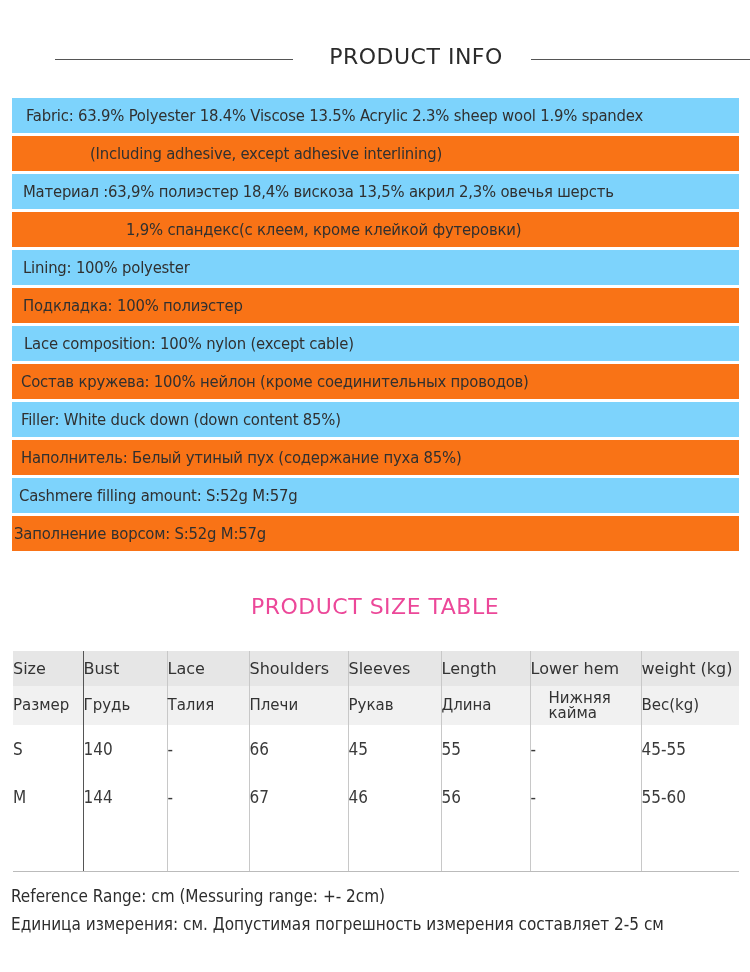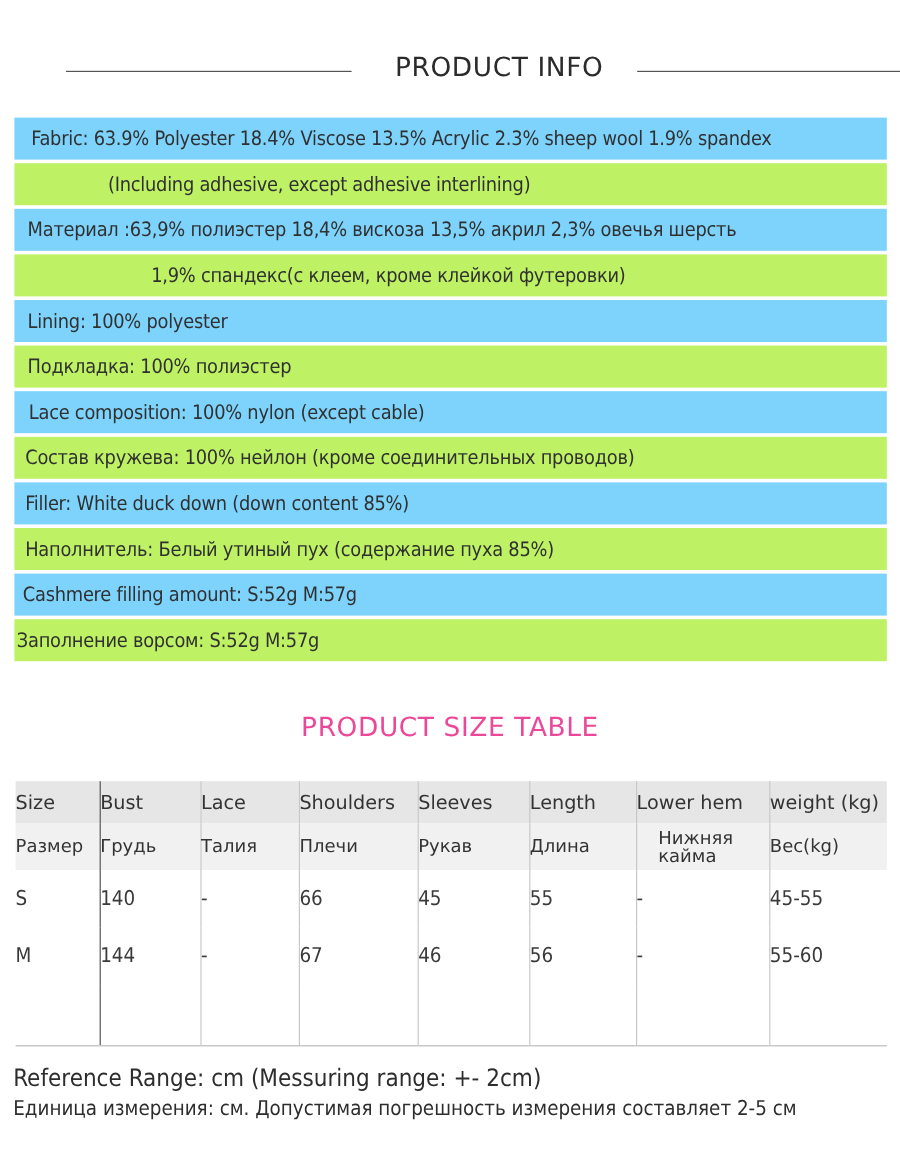--- a/index.html
+++ b/index.html
@@ -5,31 +5,31 @@
   html, body { margin: 0; padding: 0; background: #ffffff; }
   body { width: 750px; height: 972px; position: relative; overflow: hidden; font-family: "DejaVu Sans Condensed", "DejaVu Sans", sans-serif; color: #2a2a2a; }
   .title-wrap { position: absolute; left: 0; top: 40px; width: 660px; height: 40px; margin-left: 41px; }
   .title-line { position: absolute; top: 19px; height: 1px; background: #555; }
   .title-line.left { left: 14px; width: 238px; }
   .title-line.right { left: 490px; width: 246px; }
   .title { position: absolute; left: 0; width: 750px; top: 4px; text-align: center; font-family: "DejaVu Sans", sans-serif; font-size: 22px; letter-spacing: 0.5px; color: #2b2b2b; font-weight: normal; }
   .info-list { position: absolute; left: 12px; top: 98px; width: 727px; }
   .info-row { height: 35px; margin-bottom: 3px; display: flex; align-items: center; font-size: 16.5px; color: #303030; white-space: nowrap; overflow: hidden; font-family: "DejaVu Sans Condensed", "DejaVu Sans", sans-serif; letter-spacing: -0.2px; }
   .info-row.dark { background: #7dd3fc; }
-  .info-row.light { background: #bef264; }
+  .info-row.light { background: #f97316; }
   .size-title { position: absolute; left: 0; top: 594px; width: 750px; text-align: center; font-family: "DejaVu Sans", sans-serif; font-size: 22px; letter-spacing: 0.5px; color: #ec4899; }
   table.size-table { position: absolute; left: 13px; top: 651px; width: 726px; border-collapse: collapse; table-layout: fixed; font-family: "DejaVu Sans", sans-serif; }
   table.size-table td { text-align: left; vertical-align: middle; padding: 0; border-left: 1px solid #c8c8c8; color: #333; }
   table.size-table td:first-child { border-left: none; }
   table.size-table tr.hdr-en td { background: #e6e6e6; height: 35px; font-size: 16px; }
   table.size-table tr.hdr-ru td { background: #f1f1f1; height: 39px; font-size: 15px; line-height: 15px; }
   table.size-table tr.data td { height: 48px; font-size: 17px; color: #3a3a3a; font-family: "DejaVu Sans Condensed", "DejaVu Sans", sans-serif; }
   table.size-table tr.spacer td { height: 50px; border-bottom: 1px solid #bbb; }
   table.size-table td.c1 { border-left-color: #555; }
-  .note { position: absolute; left: 11px; font-size: 20px; color: #2d2d2d; white-space: nowrap; font-family: "DejaVu Sans Condensed", "DejaVu Sans", sans-serif; }
+  .note { position: absolute; left: 11px; font-size: 17px; color: #2d2d2d; white-space: nowrap; font-family: "DejaVu Sans Condensed", "DejaVu Sans", sans-serif; }
 </style>
 </head>
 <body>
 
 <div class="title-wrap">
   <div class="title-line left"></div>
   <div class="title">PRODUCT INFO</div>
   <div class="title-line right"></div>
 </div>
 

